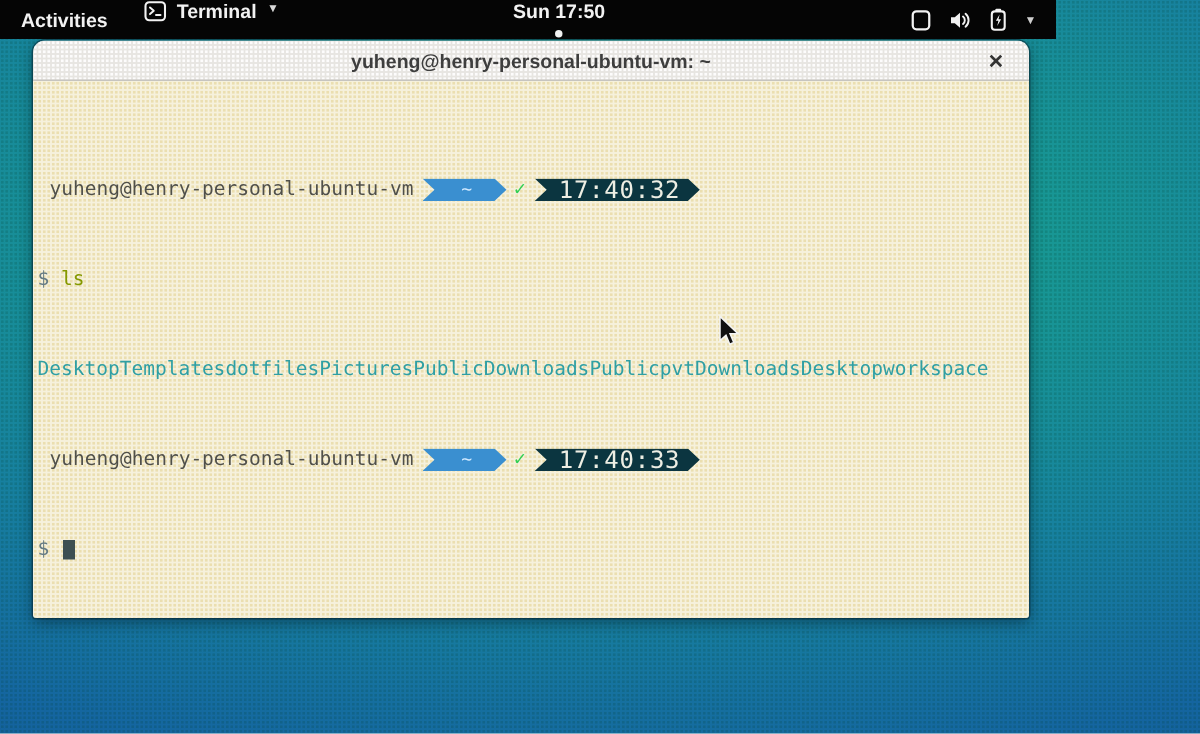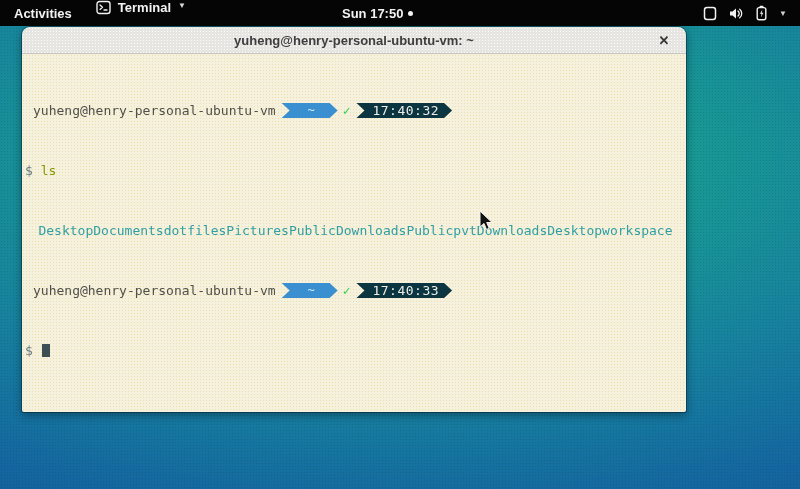--- a/index.html
+++ b/index.html
@@ -12,28 +12,28 @@
   }
   
   body::before{
     content:""; position:absolute; inset:0; pointer-events:none;
     background-image:radial-gradient(rgba(0,60,40,.18) 1px, transparent 1px);
     background-size:3px 3px;
   }
 
   
   .topbar{
-    position:absolute; left:0; top:0; width:800px; height:26px;
+    position:absolute; left:0; top:0; width:704px; height:26px;
     background:#050505; color:#f2f2f2; z-index:30;
     display:flex; align-items:center; font-size:13px; font-weight:700;
   }
   .activities{ padding:0 14px; height:100%; display:flex; align-items:center; }
   .appmenu{ display:flex; align-items:flex-start; gap:7px; padding:0 10px; height:100%; }
   .appmenu .caret{ font-size:8px; color:#d8d8d8; margin-top:1px; }
-  .clock-group{ position:absolute; left:342px; top:0; height:26px; display:flex; align-items:center; gap:5px; }
+  .clock-group{ position:absolute; left:342px; top:0; height:26px; display:flex; align-items:center; gap:5px;flex-direction:column; }
   .notif-dot{ width:5px; height:5px; border-radius:50%; background:#f2f2f2; display:inline-block; }
   .sys-icons{ position:absolute; right:0; top:0; height:26px; display:flex; align-items:center; gap:11px; padding:0 13px; }
   .sys-icons svg{ display:block; }
   .sys-caret{ font-size:8px; color:#cfcfcf; }
 
   
   .window{
     position:absolute; left:6px; top:27px; width:664px; height:385px;
     border-radius:8px 8px 2px 2px;
     box-shadow:0 3px 10px rgba(0,20,30,.45), 0 0 0 1px rgba(10,45,60,.55);
@@ -54,46 +54,46 @@
     width:18px; height:18px; display:flex; align-items:center; justify-content:center;
     color:#333; font-size:13px; font-weight:700; cursor:default;
   }
   .term-body{
     flex:1 1 auto;
     background-color:#f6f1dc;
     background-image:radial-gradient(rgba(226,207,140,.55) 1px, transparent 1px);
     background-size:3px 3px;
     font-family:"DejaVu Sans Mono", monospace;
     font-size:13px; line-height:15px;
-    padding:4px 0 0 3px;
+    padding:20px 0 0 3px;
     color:#50504a;
     white-space:pre;
   }
   .tline{ height:15px; display:flex; align-items:center; white-space:pre; }
   .lead-space{ display:inline-block; width:8px; }
   .prompt-user{ color:#50504a; }
 
   
   .pl-path{
     display:inline-flex; align-items:center; justify-content:center;
     height:15px; margin-left:6px; padding:0 13px 0 16px; min-width:56px;
     background:#3a8fd0; color:#cfe9ff; font-size:12px;
     clip-path:polygon(0 0, calc(100% - 8px) 0, 100% 50%, calc(100% - 8px) 100%, 0 100%, 8px 50%);
   }
   .pl-check{ color:#2fd053; font-weight:700; font-size:13px; margin:0 3px 0 5px; }
   .pl-time{
     display:inline-flex; align-items:center; justify-content:center;
     height:15px; margin-left:3px; padding:0 13px 0 16px;
-    background:#0b3540; color:#eeeee4; font-size:13px; letter-spacing:.5px;
+    background:#0b3540; color:#eeeee4; font-size:16px; letter-spacing:.5px;
     clip-path:polygon(0 0, calc(100% - 8px) 0, 100% 50%, calc(100% - 8px) 100%, 0 100%, 8px 50%);
   }
 
   .dollar{ color:#657b83; }
   .cmd{ color:#859900; }
-  .ls-row{ color:#2f9fa4;justify-content:center; }
+  .ls-row{ color:#2f9fa4; }
   .cursor-block{ display:inline-block; width:8px; height:13px; background:#3d4f52; vertical-align:middle; margin-left:1px; }
 
   
   .mouse{ position:absolute; left:479px; top:210px; z-index:50; pointer-events:none; }
 </style>
 </head>
 <body>
 
 <div class="topbar">
   <div class="activities">
@@ -147,21 +147,21 @@
   <div class="term-body">
 
     <div class="tline">
       <span class="lead-space"></span><span class="prompt-user">yuheng@henry-personal-ubuntu-vm</span><span class="pl-path">~</span><span class="pl-check">✓</span><span class="pl-time">17:40:32</span>
     </div>
 
     <div class="tline">
       <span class="dollar">$</span><span> </span><span class="cmd">ls</span>
     </div>
 
-    <div class="tline ls-row" id="ls-row"><span>Desktop</span>  <span>Documents</span>  <span>dotfiles</span>  <span>Pictures</span>  <span>Public</span>  <span>Downloads</span>  <span>Public</span>  <span>pvt</span>  <span>Downloads</span>  <span>Desktop</span>  <span>workspace</span></div>
+    <div class="tline ls-row" id="ls-row"><span>Desktop</span>  <span>Templates</span>  <span>dotfiles</span>  <span>Pictures</span>  <span>Public</span>  <span>Downloads</span>  <span>Public</span>  <span>pvt</span>  <span>Downloads</span>  <span>Desktop</span>  <span>workspace</span></div>
 
     <div class="tline">
       <span class="lead-space"></span><span class="prompt-user">yuheng@henry-personal-ubuntu-vm</span><span class="pl-path">~</span><span class="pl-check">✓</span><span class="pl-time">17:40:33</span>
     </div>
 
     <div class="tline">
       <span class="dollar">$</span><span> </span><span class="cursor-block"></span>
     </div>
 
   </div>

